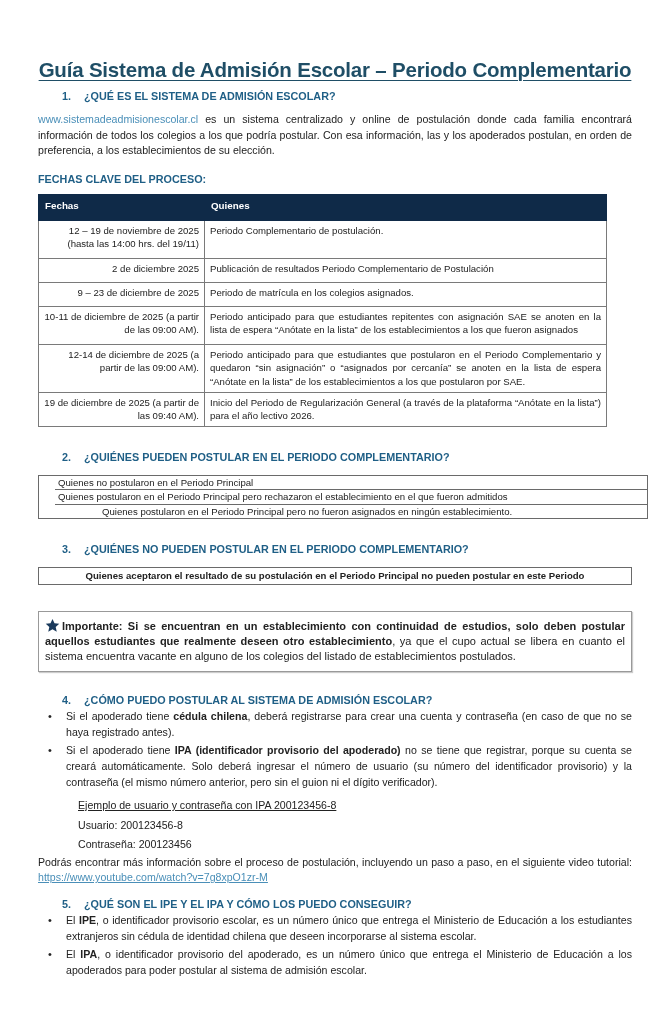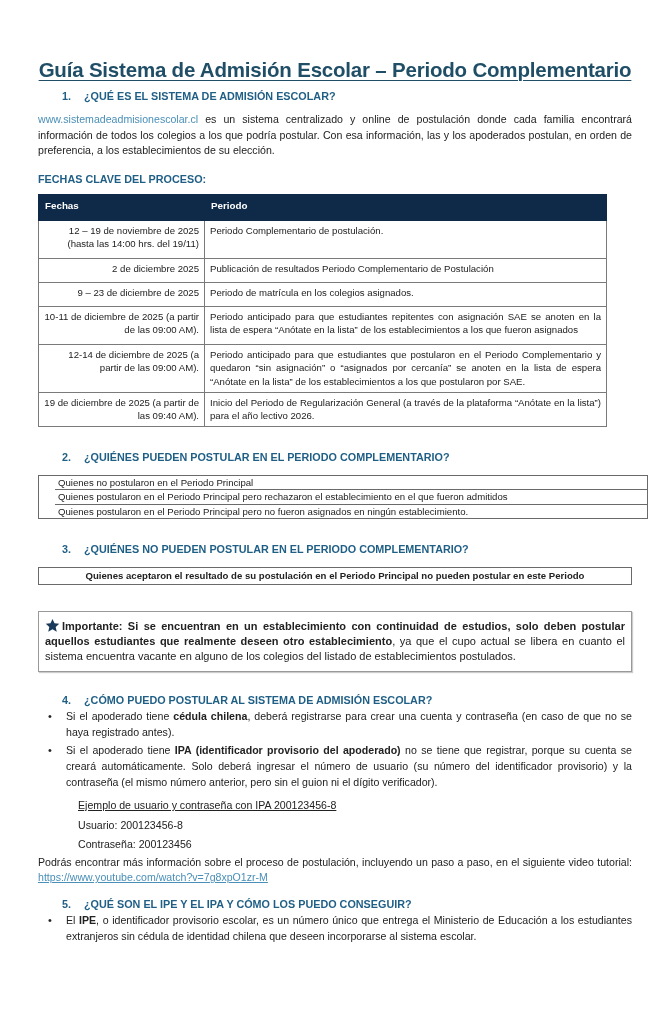--- a/index.html
+++ b/index.html
@@ -16,21 +16,21 @@
   a.link-u { color: #4a8fb8; text-decoration: underline; }
   .subhead { color: #1f5f86; font-weight: bold; font-size: 10.8px; margin: 14px 0 9px 0; }
   table.dates { border-collapse: collapse; width: 569px; font-size: 9.6px; }
   table.dates th { background: #0f2a48; color: #fff; text-align: left; font-weight: bold;
                    padding: 5px 6px 9px 6px; border: 1px solid #0f2a48; font-size: 9.8px; }
   table.dates td { border: 1px solid #7a7a7a; padding: 3px 5px; vertical-align: top; line-height: 13.6px; }
   table.dates td.date { text-align: right; width: 155px; }
   table.dates td.event { text-align: justify; }
   .boxlist { border: 1px solid #6a6a6a; width: 592px; font-size: 9.6px; padding-left: 16px; }
   .boxlist div { border-bottom: 1px solid #6a6a6a; padding: 1px 3px; line-height: 11.5px; }
-  .boxlist div:last-child { border-bottom: none; }
+  .boxlist div:last-child { border-bottom: none; margin-left: 44px; }
   .single { border: 1px solid #6a6a6a; text-align: center; font-weight: bold; font-size: 9.6px; padding: 2px 0; line-height: 12px; }
   .important { border: 1px solid #999; padding: 6px 6px 7px 6px; box-shadow: 1px 1px 1px #ccc; font-size: 11px; line-height: 15px; text-align: justify; }
   .star { display: inline-block; width: 15px; height: 15px; vertical-align: -3px; margin-right: 2px; }
   ul { margin: 0; padding: 0; list-style: none; }
   ul li { position: relative; padding-left: 28px; line-height: 15.6px; text-align: justify; margin-bottom: 3px; }
   ul li::before { content: "\2022"; position: absolute; left: 10px; top: 0; font-size: 11px; }
   .example { padding-left: 40px; line-height: 19.5px; margin-top: 6px; }
   .example .u { text-decoration: underline; }
 </style>
 </head>
@@ -44,21 +44,21 @@
     <span class="num">1.</span><span class="txt">¿QUÉ ES EL SISTEMA DE ADMISIÓN ESCOLAR?</span>
   </div>
   <p style="margin-top:10px;"><a class="link">www.sistemadeadmisionescolar.cl</a><span> es un sistema centralizado y online de postulación donde cada familia encontrará información de todos los colegios a los que podría postular. Con esa información, las y los apoderados postulan, en orden de preferencia, a los establecimientos de su elección.</span></p>
 
   <div class="subhead">FECHAS CLAVE DEL PROCESO:</div>
 
   <table class="dates">
     <thead>
       <tr>
         <th>Fechas</th>
-        <th>Periodo</th>
+        <th>Quienes</th>
       </tr>
     </thead>
     <tbody>
       <tr style="height:38px;">
         <td class="date">12 – 19 de noviembre de 2025 (hasta las 14:00 hrs. del 19/11)</td>
         <td class="event">Periodo Complementario de postulación.</td>
       </tr>
       <tr style="height:24px;">
         <td class="date">2 de diciembre 2025</td>
         <td class="event">Publicación de resultados Periodo Complementario de Postulación</td>
@@ -116,14 +116,15 @@
     <div>Usuario: 200123456-8</div>
     <div>Contraseña: 200123456</div>
   </div>
   <p><span>Podrás encontrar más información sobre el proceso de postulación, incluyendo un paso a paso, en el siguiente video tutorial: </span><a class="link-u">https://www.youtube.com/watch?v=7g8xpO1zr-M</a></p>
 
   <div class="h2" style="margin-top:12px;">
     <span class="num">5.</span><span class="txt">¿QUÉ SON EL IPE Y EL IPA Y CÓMO LOS PUEDO CONSEGUIR?</span>
   </div>
   <ul style="margin-top:3px;">
     <li><span>El </span><b>IPE</b><span>, o identificador provisorio escolar, es un número único que entrega el Ministerio de Educación a los estudiantes extranjeros sin cédula de identidad chilena que deseen incorporarse al sistema escolar.</span></li>
+    <li><span>El </span><b>IPA</b><span>, o identificador provisorio del apoderado, es un número único que entrega el Ministerio de Educación a los apoderados para poder postular al sistema de admisión escolar.</span></li>
   </ul>
 </div>
 
 </body></html>

